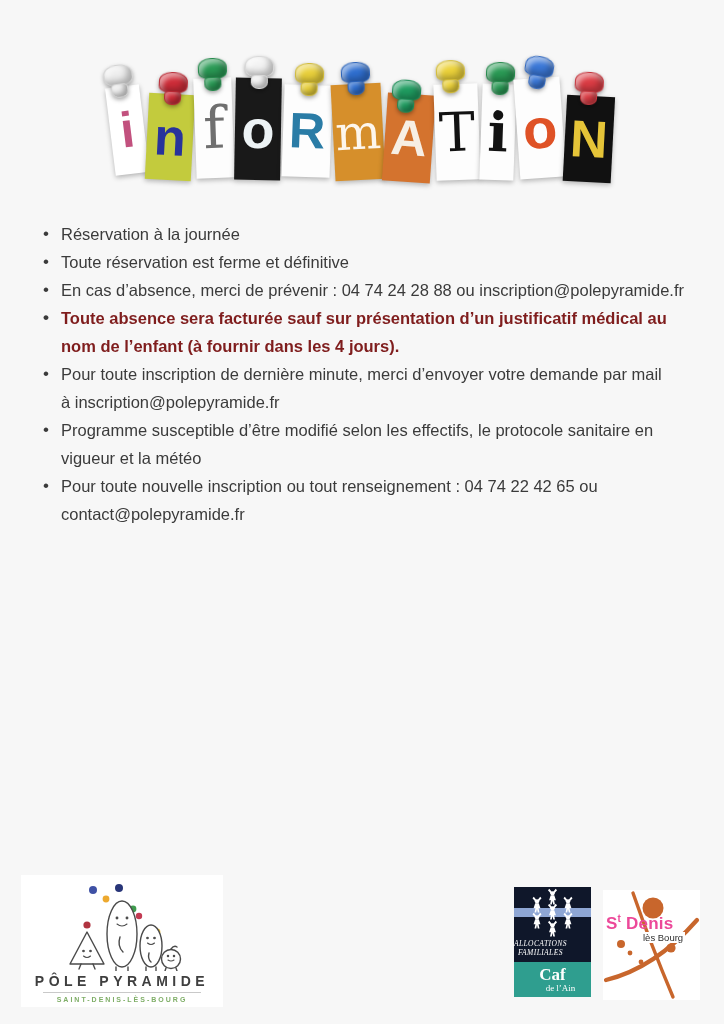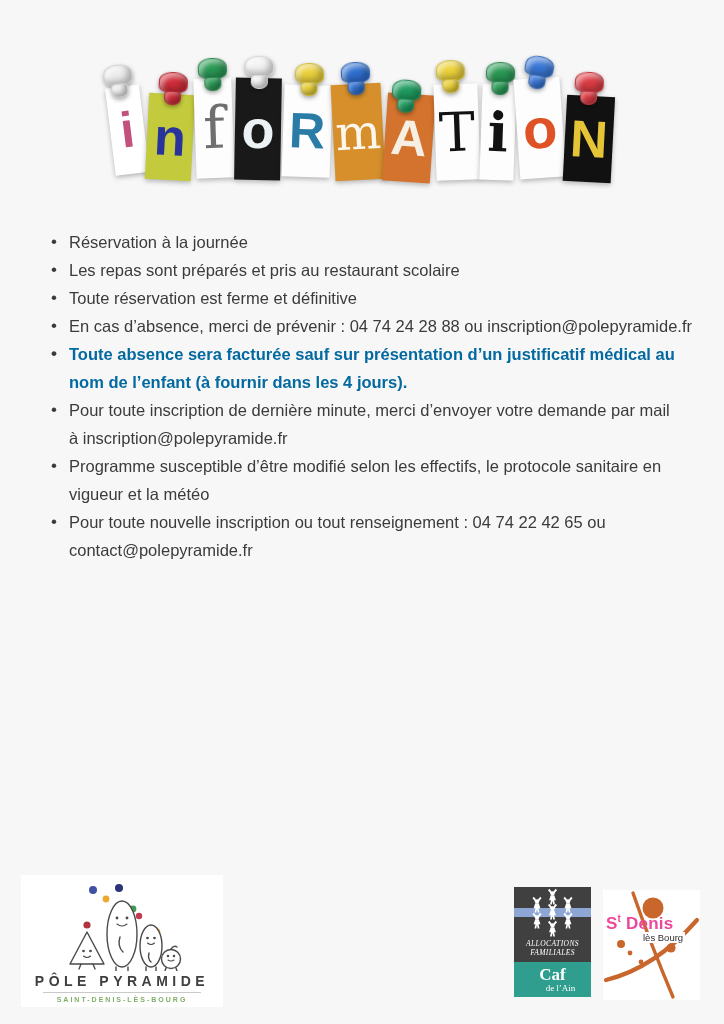--- a/index.html
+++ b/index.html
@@ -47,32 +47,32 @@
   .t9{transform:rotate(2deg);}                   .t9 .paper{width:34px;height:96px;font-size:54px;font-family:"DejaVu Serif",serif;font-weight:700;}
   .t10{transform:rotate(-4deg) translateY(-2px);}.t10 .paper{width:46px;height:100px;font-size:56px;font-weight:800;}
   .t11{transform:rotate(3deg) translateY(2px);}  .t11 .paper{width:48px;height:86px;font-size:52px;font-weight:800;}
   .t1 .pin{left:42%;} .t3 .pin{top:-20px;} .t7 .pin{left:38%;top:-14px;}
   .t8 .pin{left:40%;top:-24px;} .t10 .pin{left:55%;transform:translateX(-50%) rotate(14deg);}
   .t11 .pin{left:44%;top:-24px;}
 
   
   .info-list{
     position:absolute;top:216px;left:38px;width:662px;
-    margin:12px;padding:0;list-style:none;
+    margin:4px;padding:0;list-style:none;
   }
   .info-list li{
     position:relative;padding-left:19px;margin:0;
     white-space:pre-line;
     font-size:16.5px;line-height:28px;color:#3b3b3b;
   }
   .info-list li::before{
     content:"\2022";position:absolute;left:1px;top:0;
     font-size:17px;color:#3b3b3b;
   }
-  .info-list li.bold{font-weight:700;color:#0369a1;}
+  .info-list li.bold{font-weight:700;color:#7f1d1d;}
 
   
   .logo-card{position:absolute;background:#ffffff;}
   .pyramide{
     left:21px;top:875px;width:202px;height:132px;
     display:flex;flex-direction:column;align-items:center;
   }
   .pyr-title{
     margin-top:2px;font-size:14px;letter-spacing:4.5px;
     color:#3f3f3f;font-weight:600;white-space:nowrap;
@@ -80,22 +80,22 @@
   .pyr-divider{width:158px;height:1px;background:#c9c9c9;margin:3px 0 3px 0;}
   .pyr-subtitle{
     font-size:7px;letter-spacing:2px;color:#7fae67;font-weight:700;white-space:nowrap;
   }
 
   .caf{
     left:514px;top:887px;width:77px;height:110px;
     display:flex;flex-direction:column;
   }
   .caf-blue{
-    background:#404040;height:75px;
-    display:flex;flex-direction:column;align-items:center;
+    background:#0f172a;height:75px;
+    display:flex;flex-direction:column;align-items:flex-start;
   }
   .caf-alloc{
     color:#fff;font-family:"Liberation Serif",serif;font-style:italic;
     font-size:7.5px;letter-spacing:.4px;line-height:8.5px;text-align:center;margin-top:1px;
     white-space:nowrap;
   }
   .caf-teal{
     background:#2f9e8f;height:35px;color:#fff;text-align:center;
     display:flex;flex-direction:column;justify-content:center;
   }
@@ -161,21 +161,20 @@
         <div class="paper" style="background: rgb(253, 253, 253); color: rgb(223, 82, 38);">o</div>
       </div>
       <div class="tile t11">
         <div class="pin" style="--pc: #dc3c44;"></div>
         <div class="paper" style="background: rgb(17, 17, 17); color: rgb(229, 196, 56);">N</div>
       </div>
     </div>
 
   <ul class="info-list" id="info-list">
       <li>Réservation à la journée</li>
-      <li>Les repas sont préparés et pris au restaurant scolaire</li>
       <li>Toute réservation est ferme et définitive</li>
       <li>En cas d’absence, merci de prévenir : 04 74 24 28 88 ou inscription@polepyramide.fr</li>
       <li class="bold">Toute absence sera facturée sauf sur présentation d’un justificatif médical au
 nom de l’enfant (à fournir dans les 4 jours).</li>
       <li>Pour toute inscription de dernière minute, merci d’envoyer votre demande par mail
 à inscription@polepyramide.fr</li>
       <li>Programme susceptible d’être modifié selon les effectifs, le protocole sanitaire en
 vigueur et la météo</li>
       <li>Pour toute nouvelle inscription ou tout renseignement : 04 74 22 42 65 ou
 contact@polepyramide.fr</li>

